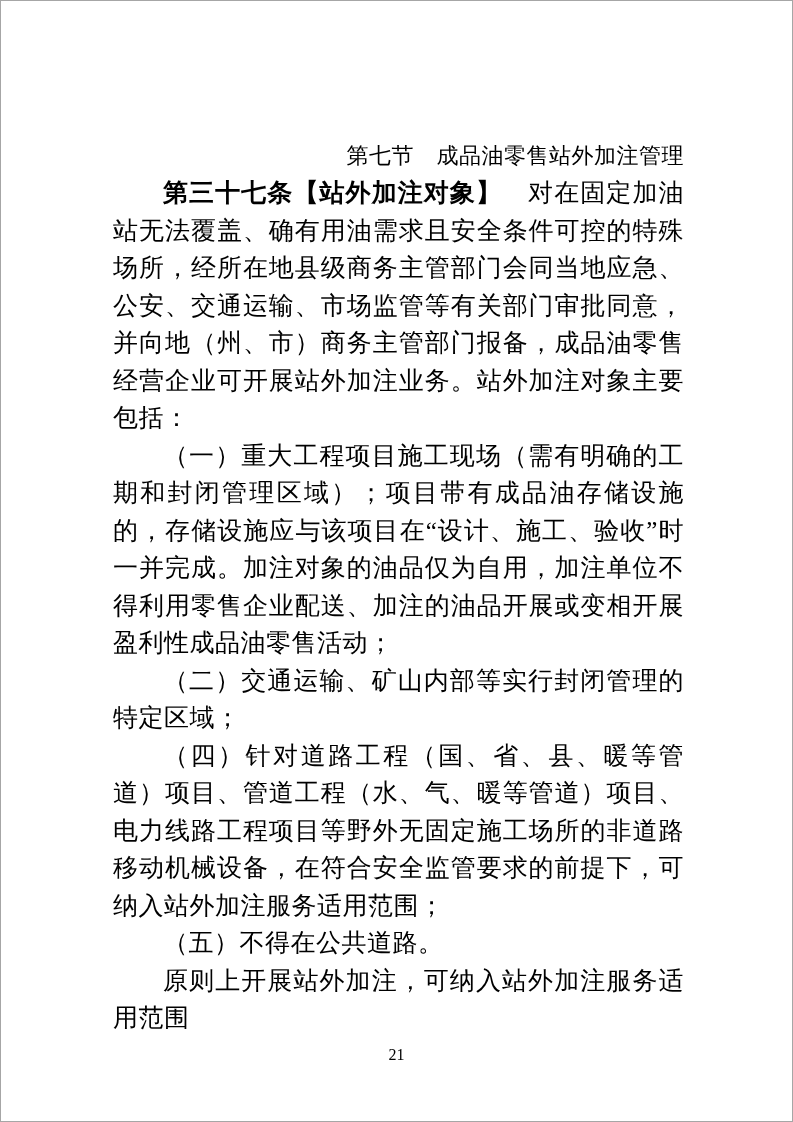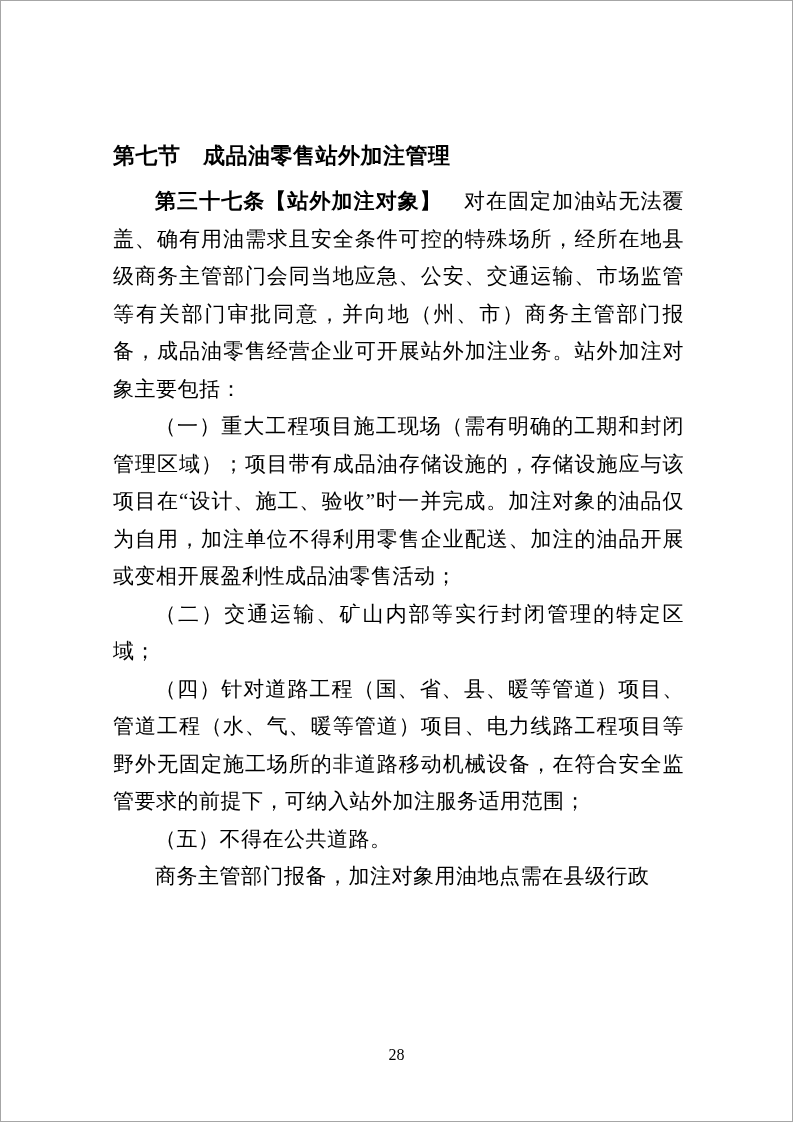--- a/index.html
+++ b/index.html
@@ -18,32 +18,32 @@
     color: #000000;
     font-family: "Liberation Serif", "DejaVu Serif", serif;
   }
   .content {
     position: absolute;
     left: 112px;
     top: 141px;
     width: 571px;
   }
   .section-title {
-    margin: 0 0 14px 0;
+    margin: 0 0 5px 0;
     font-family: "Liberation Sans", "DejaVu Sans", sans-serif;
-    font-weight: 700;
+    font-weight: 400;
     font-size: 22px;
     line-height: 27px;
-    text-align: left;
+    text-align: right;
     letter-spacing: 0.5px;
     white-space: nowrap;
   }
   .para {
     margin: 0;
-    font-size: 21px;
+    font-size: 25px;
     line-height: 37.5px;
     text-align: justify;
     text-justify: inter-character;
     text-indent: 2em;
     letter-spacing: 0.5px;
   }
   .para .lead {
     font-weight: 700;
   }
   .page-footer {
@@ -70,17 +70,17 @@
     <p class="para">（一）重大工程项目施工现场（需有明确的工期和封闭管理区域）；项目带有成品油存储设施的，存储设施应与该项目在“设计、施工、验收”时一并完成。加注对象的油品仅为自用，加注单位不得利用零售企业配送、加注的油品开展或变相开展盈利性成品油零售活动；</p>
 
     <p class="para">（二）交通运输、矿山内部等实行封闭管理的特定区域；</p>
 
 
     <p class="para">（四）针对道路工程（国、省、县、暖等管道）项目、管道工程（水、气、暖等管道）项目、电力线路工程项目等野外无固定施工场所的非道路移动机械设备，在符合安全监管要求的前提下，可纳入站外加注服务适用范围；</p>
 
     <p class="para">（五）不得在公共道路。</p>
 
 
-    <p class="para">商务主管部门报备，加注对象用油地点需在县级行政</p>
+    <p class="para">原则上开展站外加注，可纳入站外加注服务适用范围</p>
   </div>
 
-  <div class="page-footer">28</div>
+  <div class="page-footer">21</div>
 </div>
 
 </body></html>

